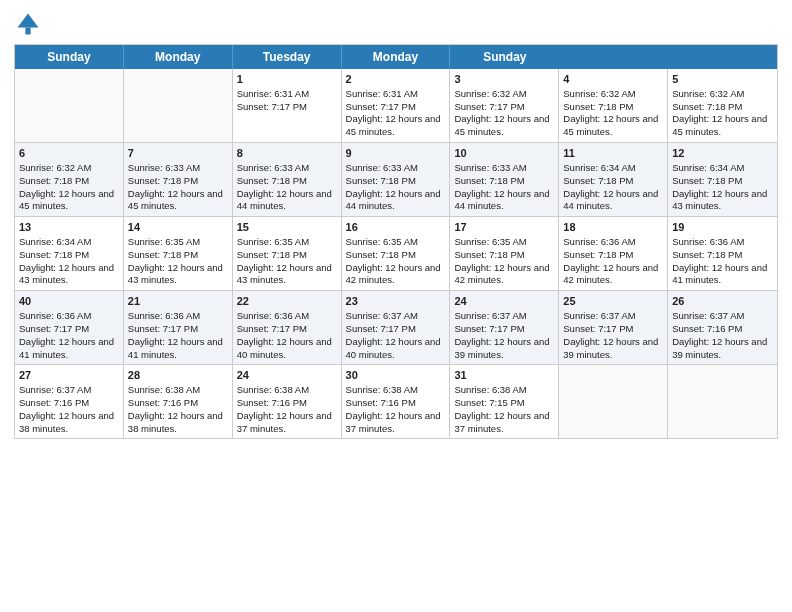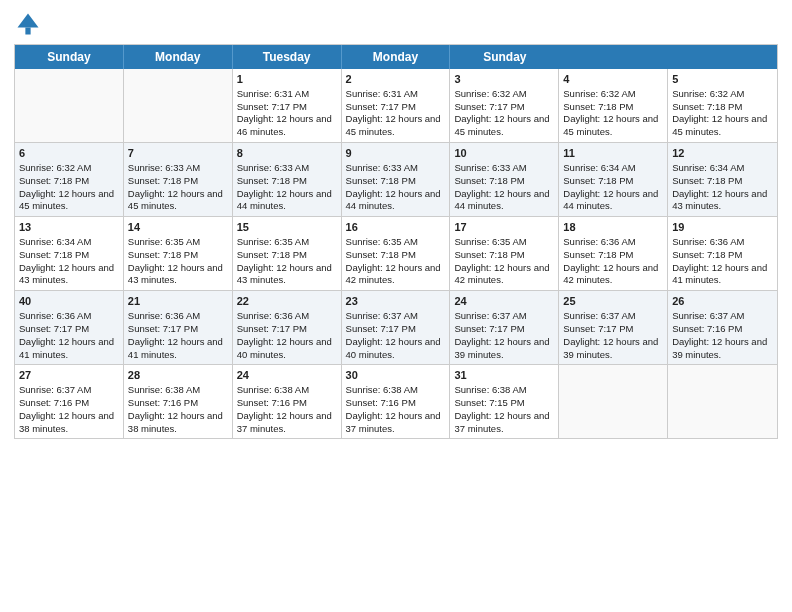--- a/index.html
+++ b/index.html
@@ -137,21 +137,20 @@
         <div class="cal-header-cell">Sunday</div>
       </div>
     <div class="cal-body">
     <div class="cal-row">
           <div class="cal-cell empty"></div>
           <div class="cal-cell empty"></div>
           <div class="cal-cell">
             <span class="day-num">1</span>
             <div>Sunrise: 6:31 AM</div>
             <div>Sunset: 7:17 PM</div>
-            <div>Daylight: 12 hours and 46 minutes.</div>
           </div>
           <div class="cal-cell">
             <span class="day-num">2</span>
             <div>Sunrise: 6:31 AM</div>
             <div>Sunset: 7:17 PM</div>
             <div>Daylight: 12 hours and 45 minutes.</div>
           </div>
           <div class="cal-cell">
             <span class="day-num">3</span>
             <div>Sunrise: 6:32 AM</div>

